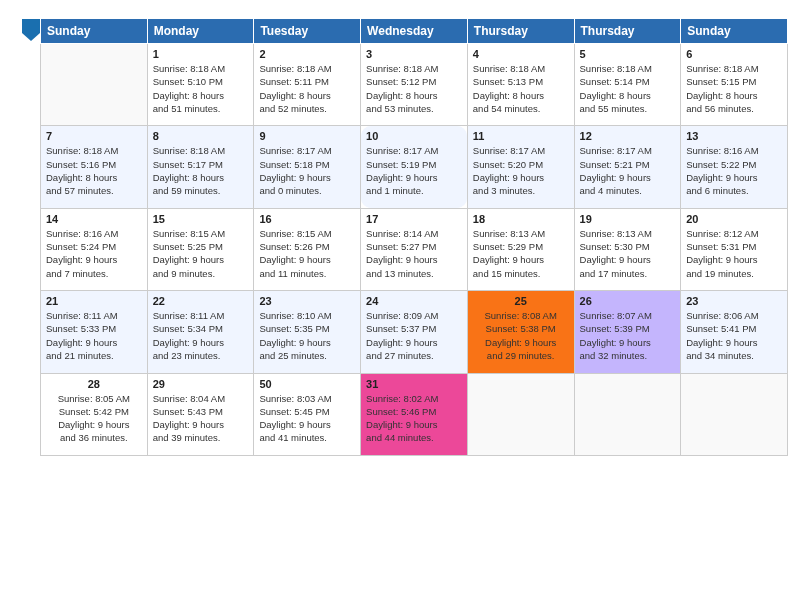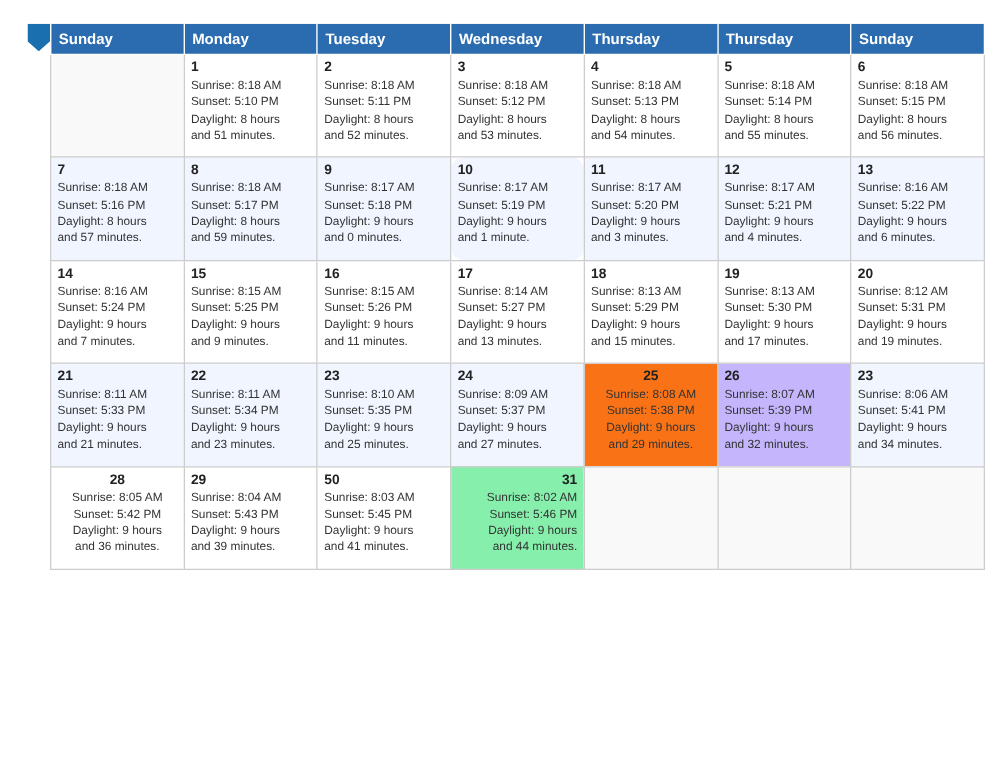--- a/index.html
+++ b/index.html
@@ -257,21 +257,21 @@
             <div class="day-info">Sunrise: 8:05 AM<br>Sunset: 5:42 PM<br>Daylight: 9 hours<br>and 36 minutes.</div>
           </td>
           <td style="background: rgb(255, 255, 255);">
             <div class="day-number">29</div>
             <div class="day-info">Sunrise: 8:04 AM<br>Sunset: 5:43 PM<br>Daylight: 9 hours<br>and 39 minutes.</div>
           </td>
           <td style="background: rgb(255, 255, 255);">
             <div class="day-number">50</div>
             <div class="day-info">Sunrise: 8:03 AM<br>Sunset: 5:45 PM<br>Daylight: 9 hours<br>and 41 minutes.</div>
           </td>
-          <td style="background: #86efac; text-align: right;">
+          <td style="background: #ec4899;">
             <div class="day-number">31</div>
             <div class="day-info">Sunrise: 8:02 AM<br>Sunset: 5:46 PM<br>Daylight: 9 hours<br>and 44 minutes.</div>
           </td>
           <td class="empty" style="background: rgb(249, 249, 249);"></td>
           <td class="empty" style="background: rgb(249, 249, 249);"></td>
           <td class="empty" style="background: rgb(249, 249, 249);"></td>
         </tr>
       </tbody>
   </table>
 </div>

